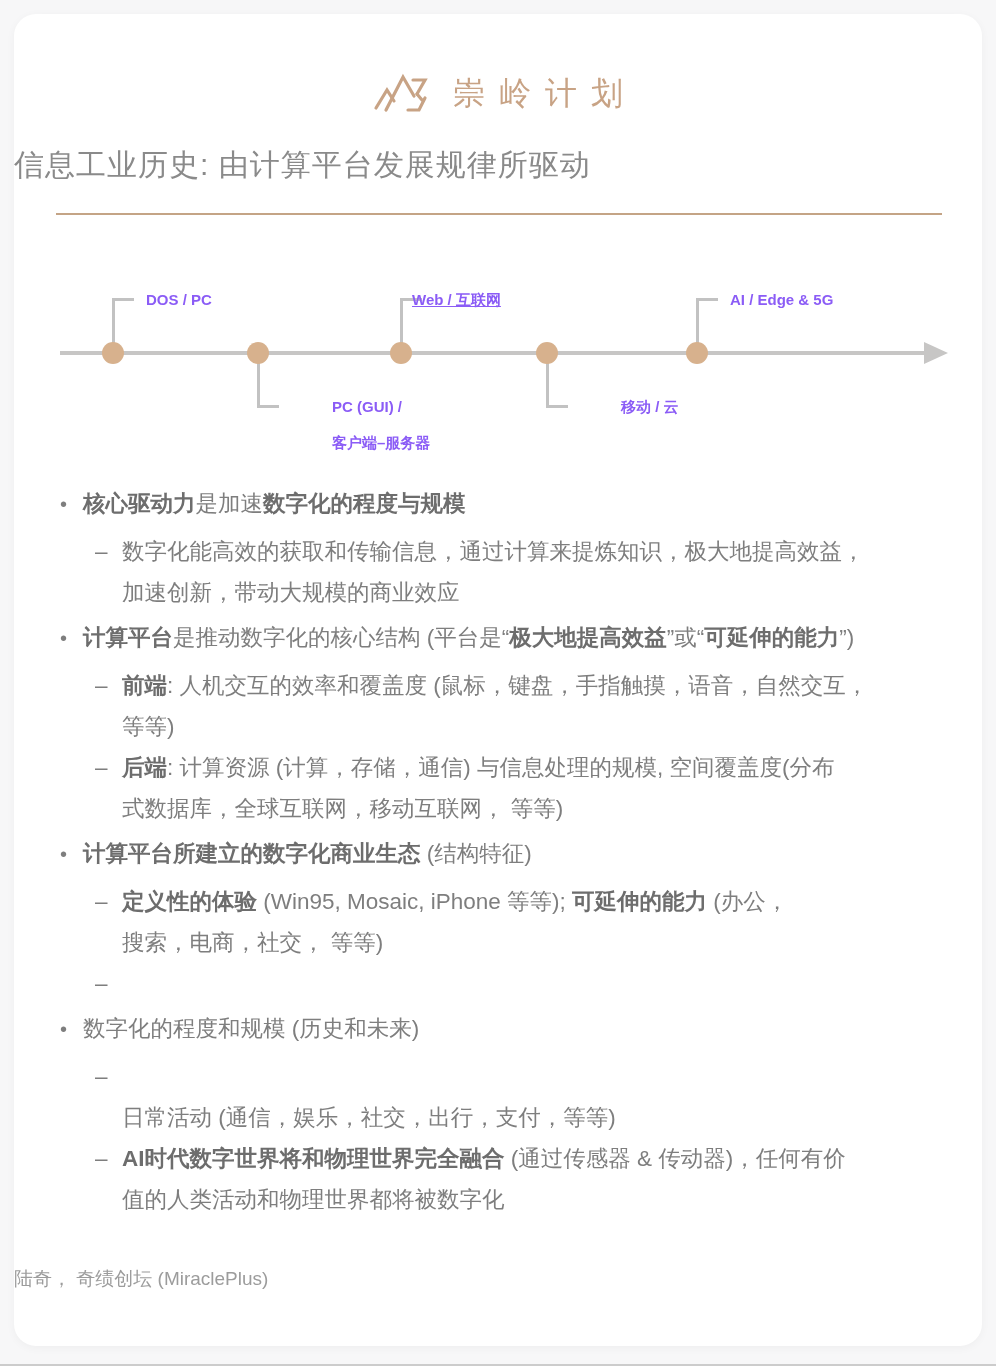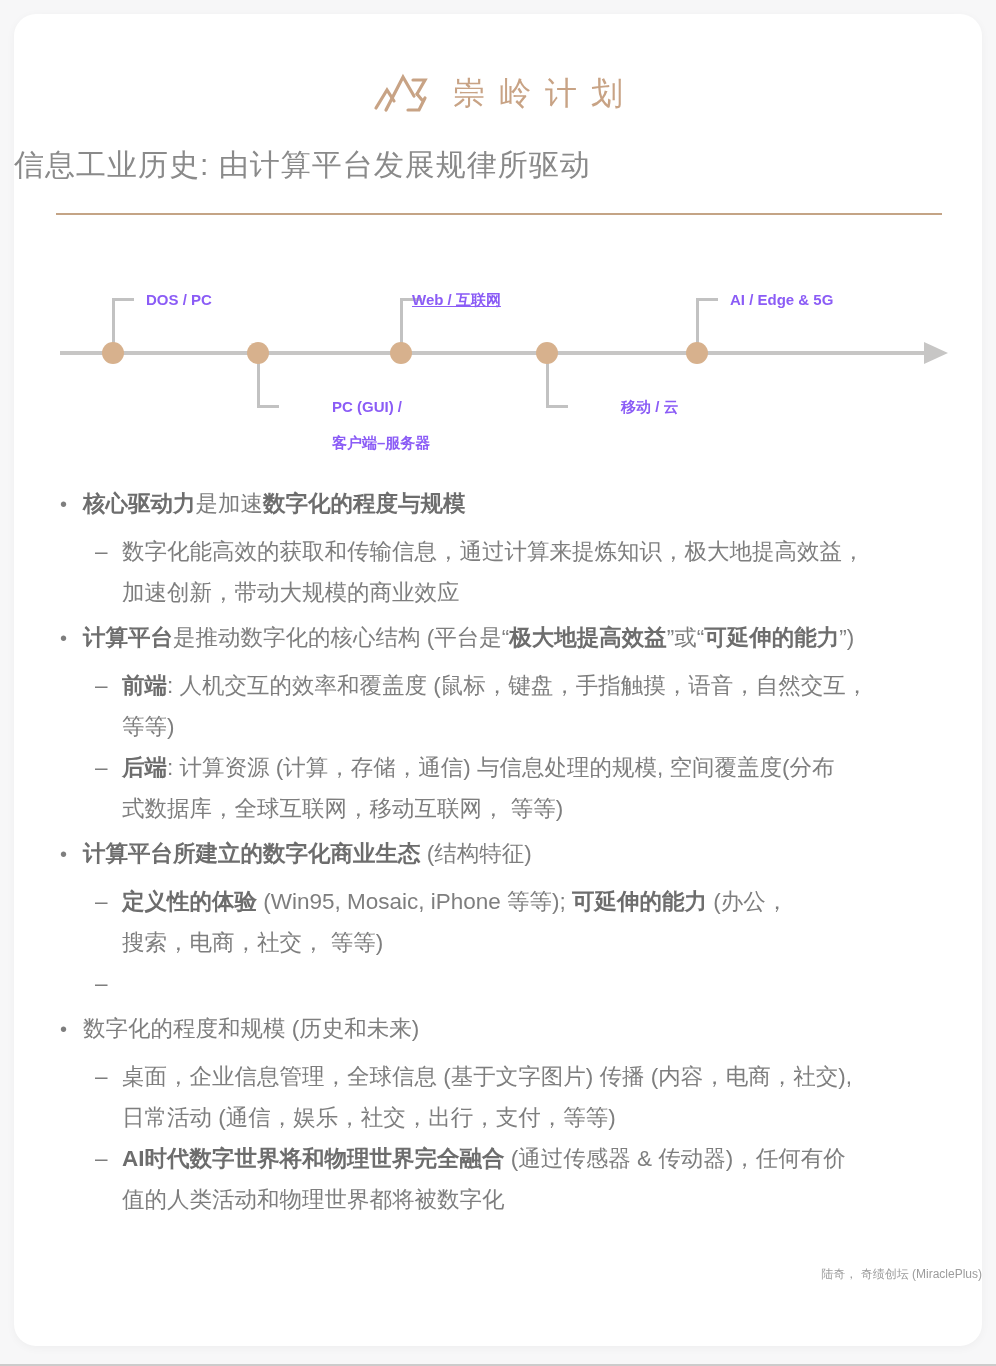--- a/index.html
+++ b/index.html
@@ -78,22 +78,22 @@
   .item .line { display: flex; align-items: baseline; }
   .item .marker { flex: 0 0 auto; }
   .item.l1 { margin-top: 4px; }
   .item.l1 .marker { width: 23px; font-size: 20px; }
   .item.l2.first-sub { margin-top: 6px; }
   .item.l2 { padding-left: 35px; }
   .item.l2 .marker { width: 27px; }
   .item .cont { padding-left: 27px; }
   
   .footer {
-    margin-top: 46px; text-align: right;
-    color: #9c9c9c; font-size: 12px;
+    margin-top: 46px; text-align: left;
+    color: #9c9c9c; font-size: 19px;
   }
 </style>
 </head>
 <body>
 
 <div class="card">
 
   <div class="logo-row">
     <svg class="logo-mark" viewBox="0 0 66 48" fill="none" stroke="#c8a385" stroke-width="3.2" stroke-linecap="round">
       <polyline points="3,38 14,20 21,31"></polyline>
@@ -190,21 +190,20 @@
       </div>
       <div class="item l1">
         <div class="line">
           <span class="marker">•</span>
           <span><span>数字化的程度和规模 (历史和未来)</span></span>
         </div>
       </div>
       <div class="item l2 first-sub">
         <div class="line">
           <span class="marker">–</span>
-          <span><span>桌面，企业信息管理，全球信息 (基于文字图片) 传播 (内容，电商，社交),</span></span>
         </div>
         <div class="cont"><span><span>日常活动 (通信，娱乐，社交，出行，支付，等等)</span></span></div>
       </div>
       <div class="item l2">
         <div class="line">
           <span class="marker">–</span>
           <span><span class="b">AI时代数字世界将和物理世界完全融合</span><span> (通过传感器 &amp; 传动器)，任何有价</span></span>
         </div>
         <div class="cont"><span><span>值的人类活动和物理世界都将被数字化</span></span></div>
       </div>

